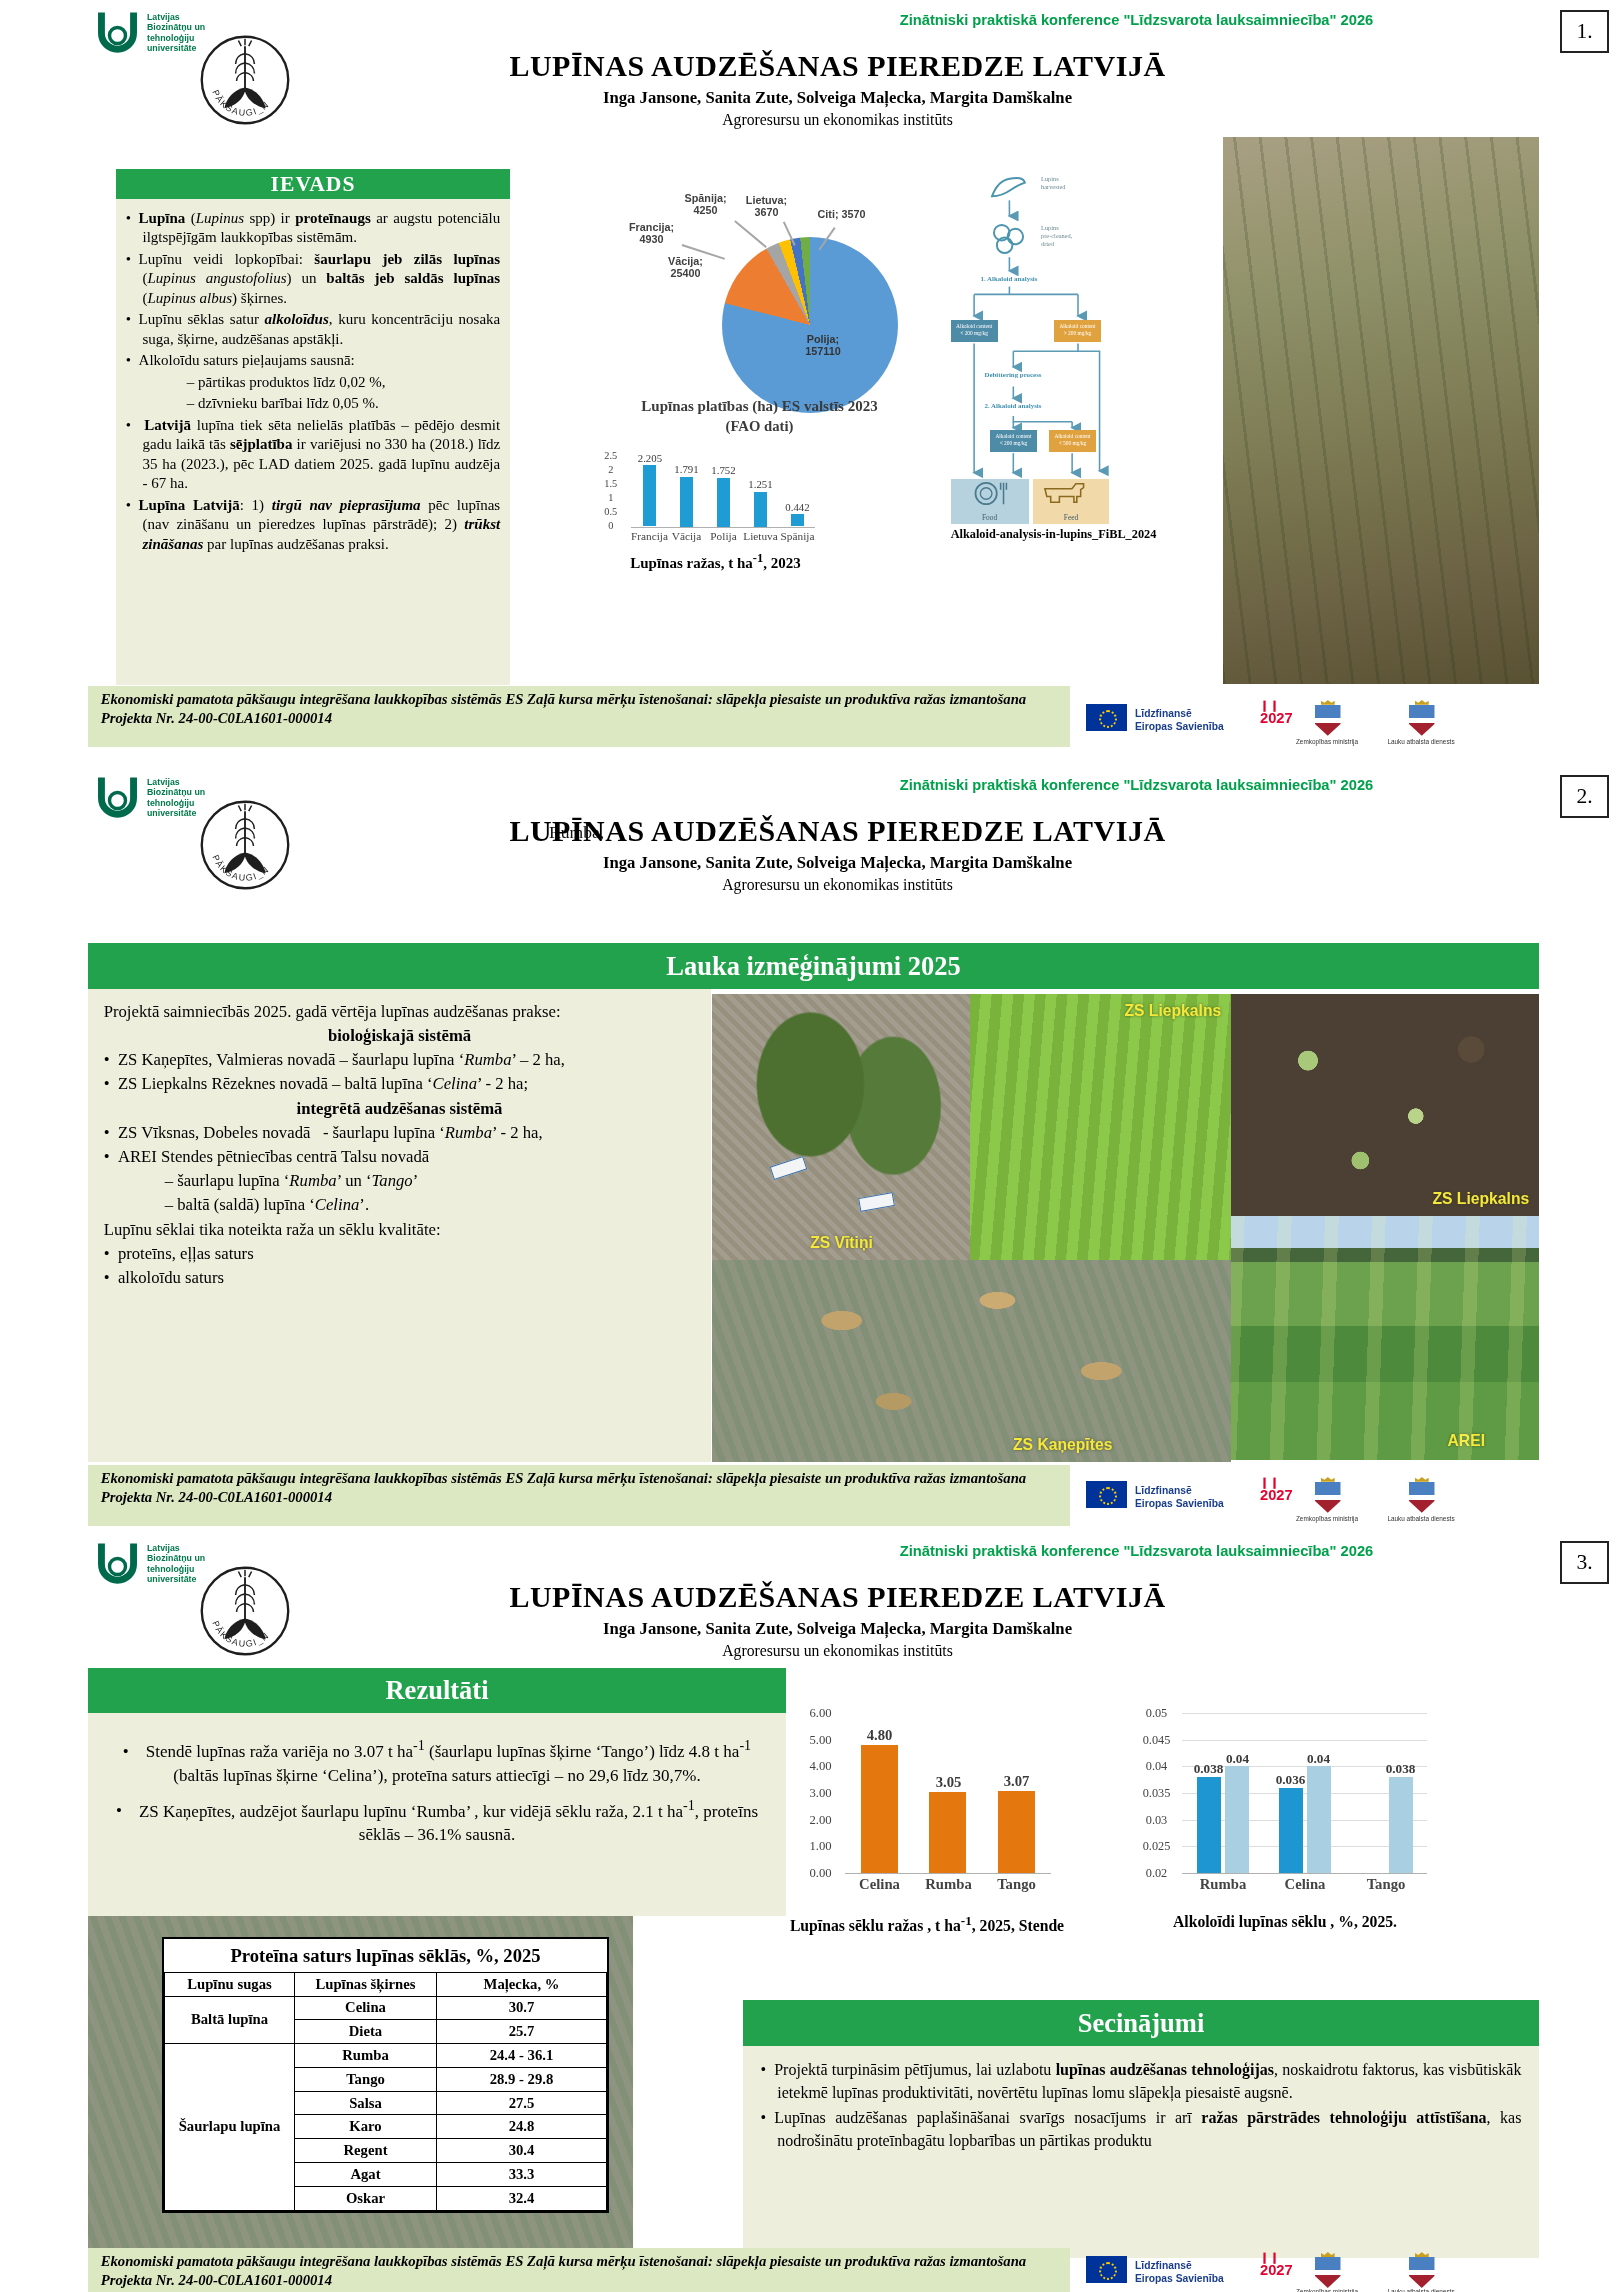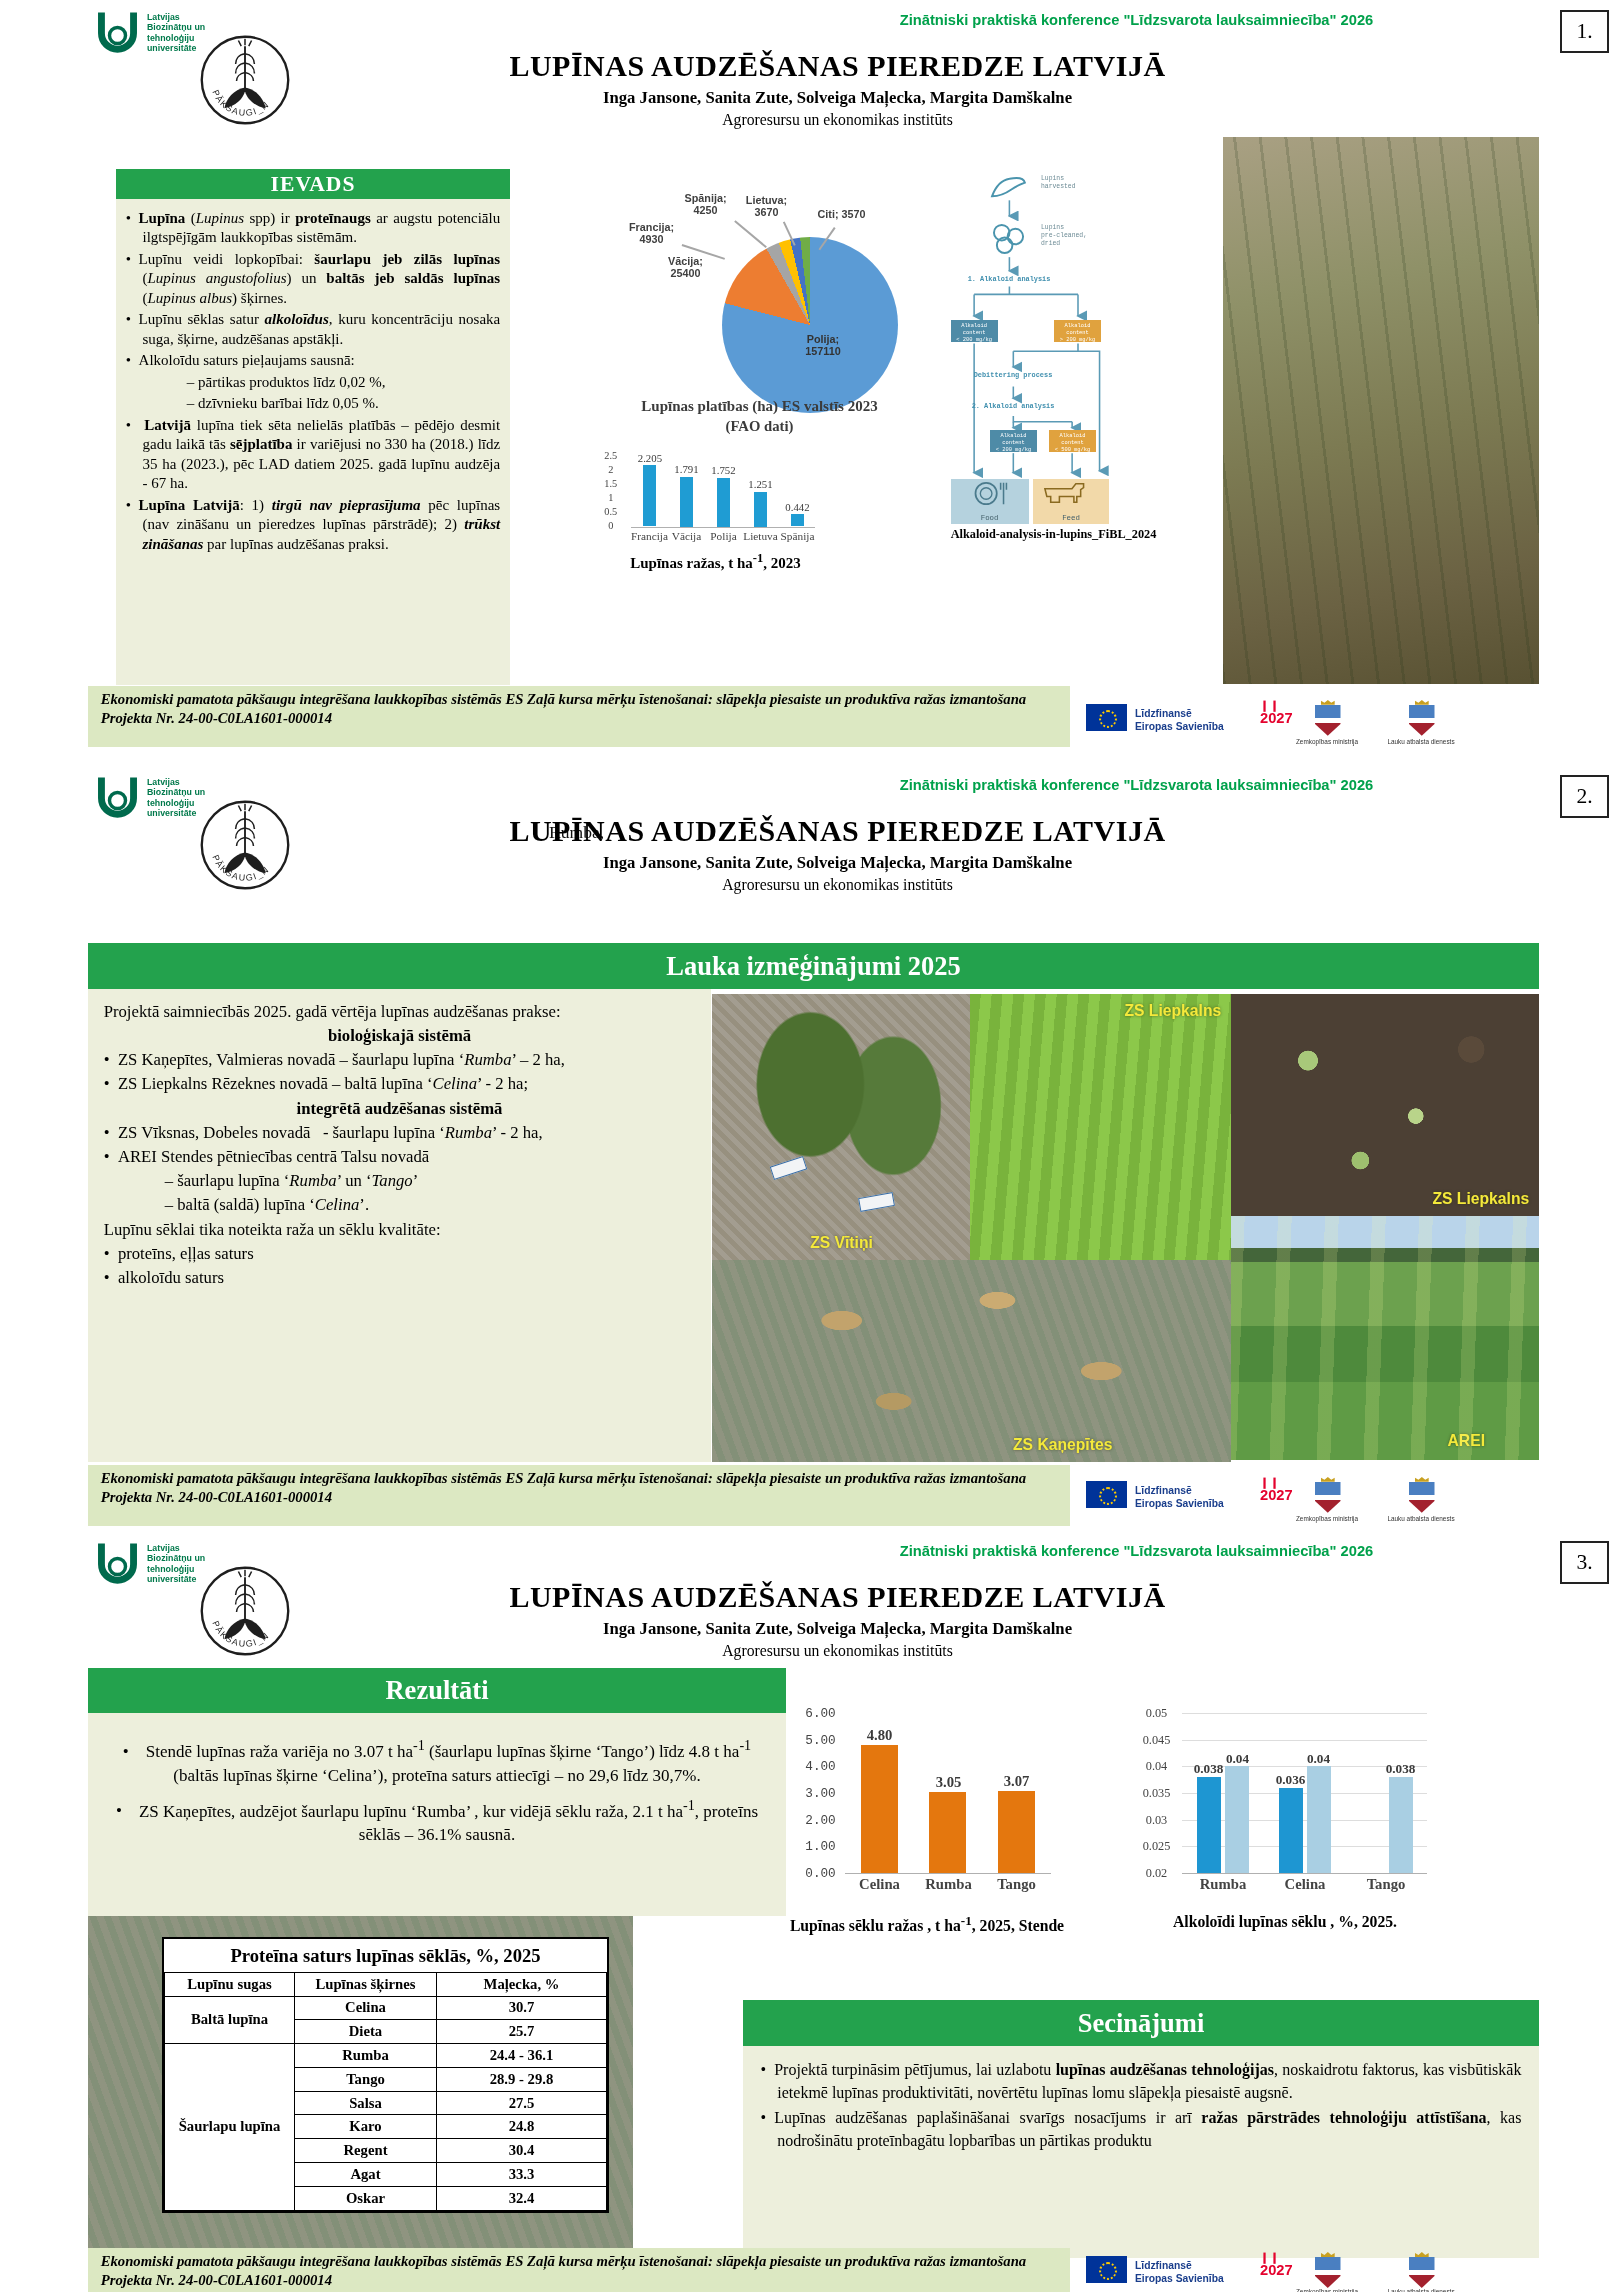--- a/index.html
+++ b/index.html
@@ -50,30 +50,30 @@
   .bchart{position:absolute;}
   .bchart .tick{position:absolute;text-align:center;color:#444;}
   .bchart .cat{position:absolute;text-align:center;color:#444;}
   .bchart .bar{position:absolute;}
   .bchart .vlab{position:absolute;text-align:center;color:#3b3b3b;}
   .bchart .base{position:absolute;height:1px;background:#b0b0b0;}
   .bchart .grid{position:absolute;height:1px;background:#ddd;}
   #chart-yield2023 .tick{font-size:10.3px;}
   #chart-yield2023 .cat{font-size:11.3px;}
   #chart-yield2023 .vlab{font-size:10.8px;}
-  #chart-stende .tick{font-size:12.7px;font-family:Liberation Mono, monospace;}
+  #chart-stende .tick{font-size:12.7px;}
   #chart-stende .cat{font-size:14.7px;font-weight:bold;}
   #chart-stende .vlab{font-size:14.7px;font-weight:bold;}
   #chart-alkaloids .tick{font-size:12.3px;}
   #chart-alkaloids .cat{font-size:14.7px;font-weight:bold;}
   #chart-alkaloids .vlab{font-size:13.2px;font-weight:bold;}
   .chart-cap{position:absolute;text-align:center;font-weight:bold;font-size:15px;color:#000;}
 
   
-  .flow{position:absolute;left:931px;top:167px;width:245px;height:392px;font-family:Liberation Mono, monospace;}
+  .flow{position:absolute;left:931px;top:167px;width:245px;height:392px;font-family:Liberation Serif, serif;}
   .flow .fl-lab{position:absolute;font-size:6.4px;color:#6b8a94;line-height:1.25;white-space:pre-line;}
   .flow .fl-step{position:absolute;font-size:6.9px;font-weight:bold;color:#3f8fae;text-align:center;}
   .flow .fl-box{position:absolute;color:#fff;font-size:5.4px;text-align:center;white-space:pre-line;line-height:1.3;padding-top:2.9px;box-sizing:border-box;}
   .fl-blue{background:#4E8BA7;}
   .fl-orange{background:#E0A23E;}
   .fl-panel{position:absolute;text-align:center;}
   .fl-panel .pname{font-size:7.4px;color:#44606a;margin-top:1px;}
   .flow-cap{position:absolute;left:931px;top:527px;width:245px;text-align:center;font-weight:bold;font-size:12.3px;font-family:"Liberation Serif",serif;}
 
   

